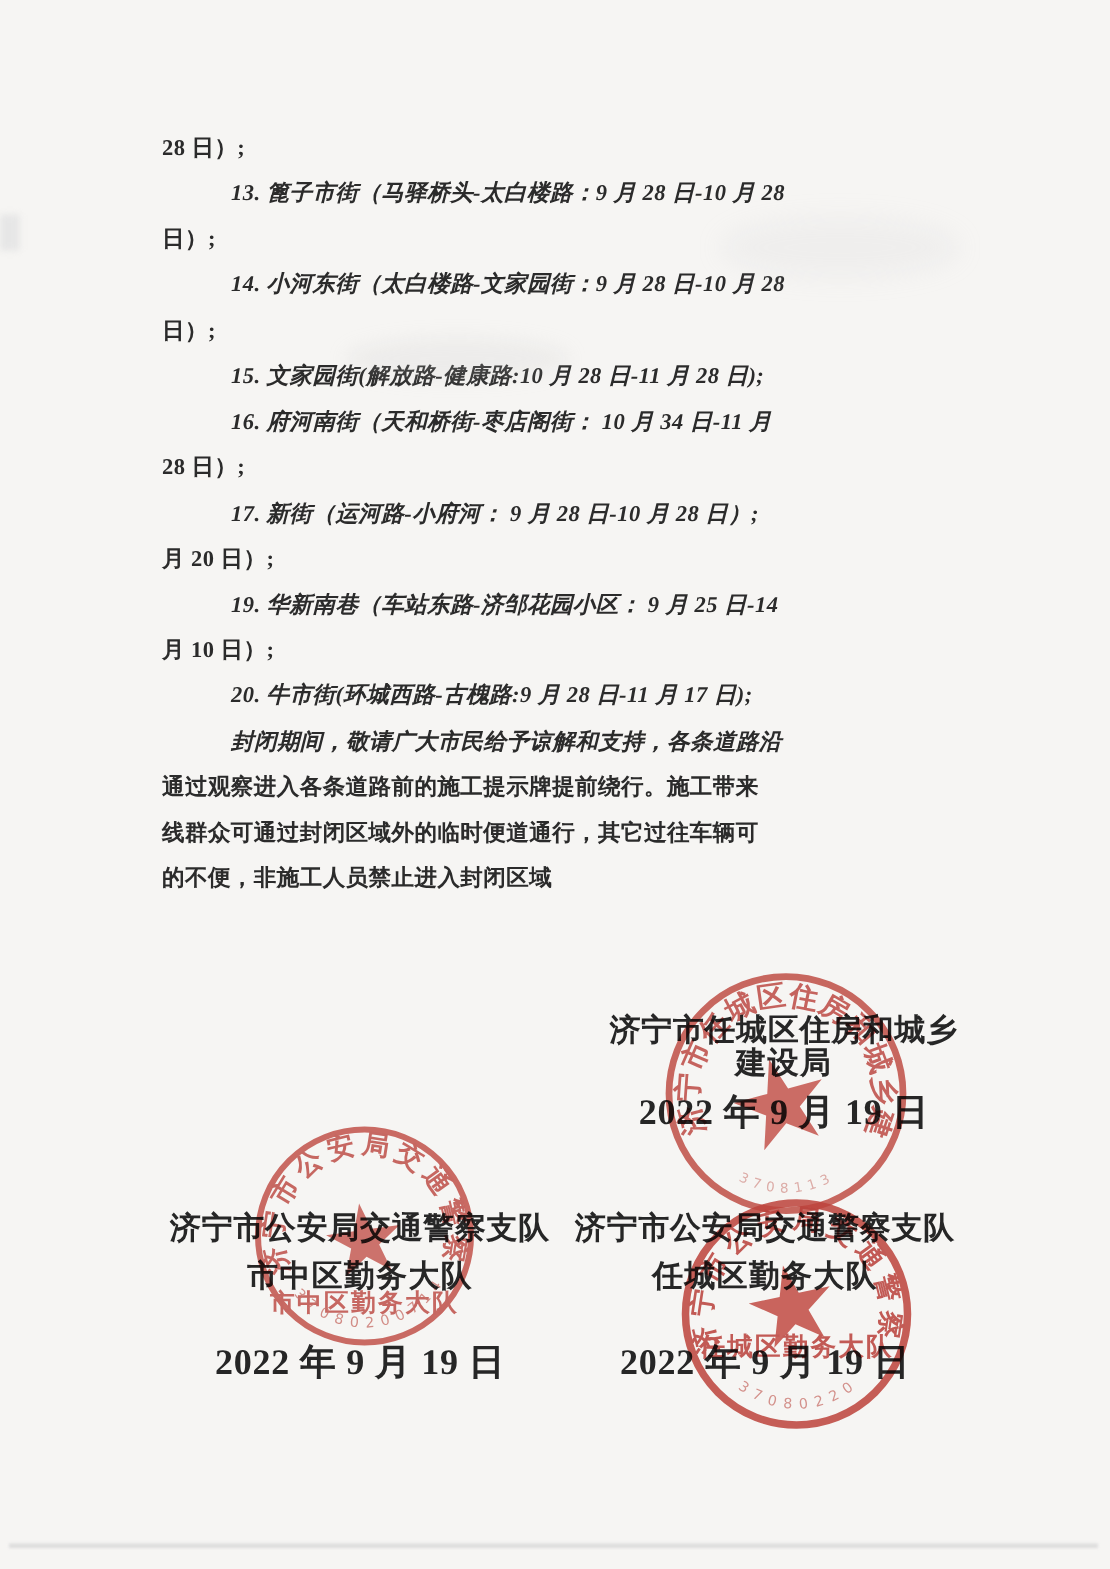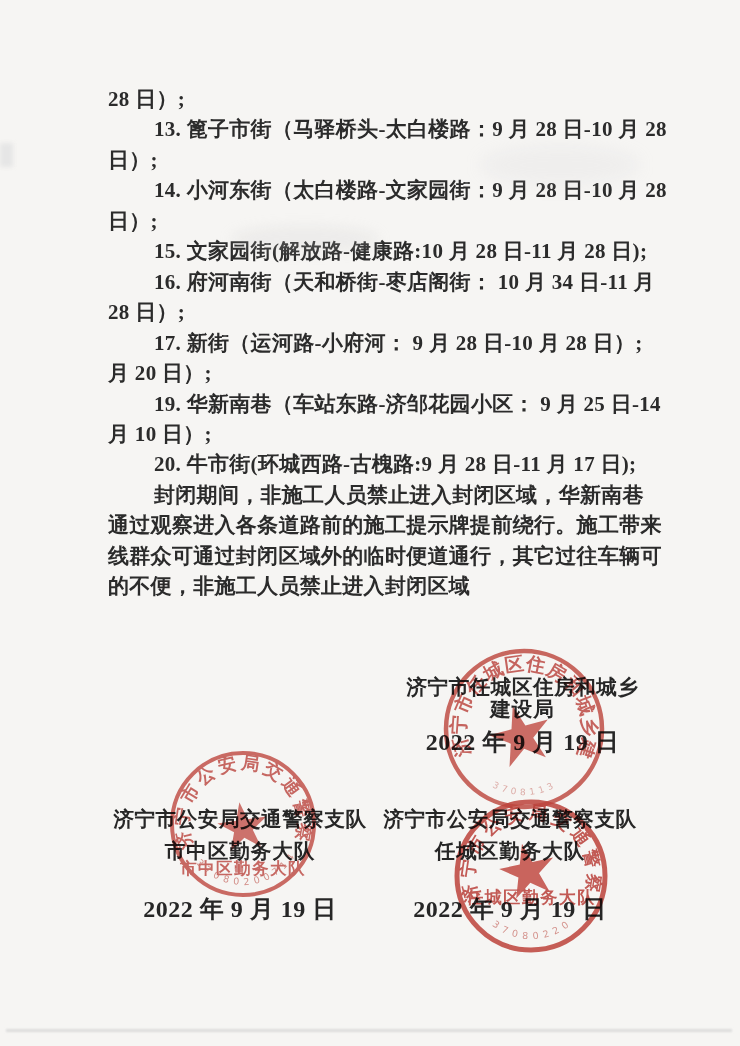--- a/index.html
+++ b/index.html
@@ -4,25 +4,25 @@
 <style>
   html,body{margin:0;padding:0;}
   body{background:#e8e7e5;font-family:"Liberation Serif","DejaVu Serif",serif;}
   .page{
     position:relative;width:740px;height:1046px;overflow:hidden;
     background:#f6f5f3;
   }
   
   .doc-body{
     position:absolute;left:108px;top:84px;width:560px;
-    font-size:21px;line-height:30.45px;color:#2b2b2b;font-weight:600;
+    font-size:15px;line-height:30.45px;color:#2b2b2b;font-weight:600;
     letter-spacing:0.3px;
   }
   .ln{white-space:nowrap;}
-  .ind{padding-left:46px;}
+  .ind{padding-left:46px;font-style:italic;}
   
   .sig{position:absolute;text-align:center;color:#262626;font-weight:600;}
   .sig .l1{font-size:20.5px;line-height:22px;letter-spacing:0.6px;white-space:nowrap;}
   .sig .l2{font-size:20.5px;line-height:22px;letter-spacing:1px;white-space:nowrap;}
   .sig .dt{font-size:24px;line-height:22px;letter-spacing:0.5px;white-space:nowrap;}
   .sig-housing{left:395px;top:676px;width:255px;}
   .sig-housing .l2{}
   .sig-housing .dt{margin-top:11px;}
   .sig-left{left:105px;top:808px;width:270px;}
   .sig-right{left:375px;top:808px;width:270px;}
@@ -55,21 +55,21 @@
     <div class="ln ind">14. 小河东街（太白楼路-文家园街：9 月 28 日-10 月 28</div>
     <div class="ln">日）;</div>
     <div class="ln ind">15. 文家园街(解放路-健康路:10 月 28 日-11 月 28 日);</div>
     <div class="ln ind">16. 府河南街（天和桥街-枣店阁街： 10 月 34 日-11 月</div>
     <div class="ln">28 日）;</div>
     <div class="ln ind">17. 新街（运河路-小府河： 9 月 28 日-10 月 28 日）;</div>
     <div class="ln">月 20 日）;</div>
     <div class="ln ind">19. 华新南巷（车站东路-济邹花园小区： 9 月 25 日-14</div>
     <div class="ln">月 10 日）;</div>
     <div class="ln ind">20. 牛市街(环城西路-古槐路:9 月 28 日-11 月 17 日);</div>
-    <div class="ln ind">封闭期间，非施工人员禁止进入封闭区域，华新南巷</div>
+    <div class="ln ind">封闭期间，敬请广大市民给予谅解和支持，各条道路沿</div>
     <div class="ln">通过观察进入各条道路前的施工提示牌提前绕行。施工带来</div>
     <div class="ln">线群众可通过封闭区域外的临时便道通行，其它过往车辆可</div>
     <div class="ln">的不便，非施工人员禁止进入封闭区域</div>
   </div>
 
   <div class="sig sig-housing">
     <div class="l1">济宁市任城区住房和城乡</div>
     <div class="l2">建设局</div>
     <div class="dt">2022 年 9 月 19 日</div>
   </div>

